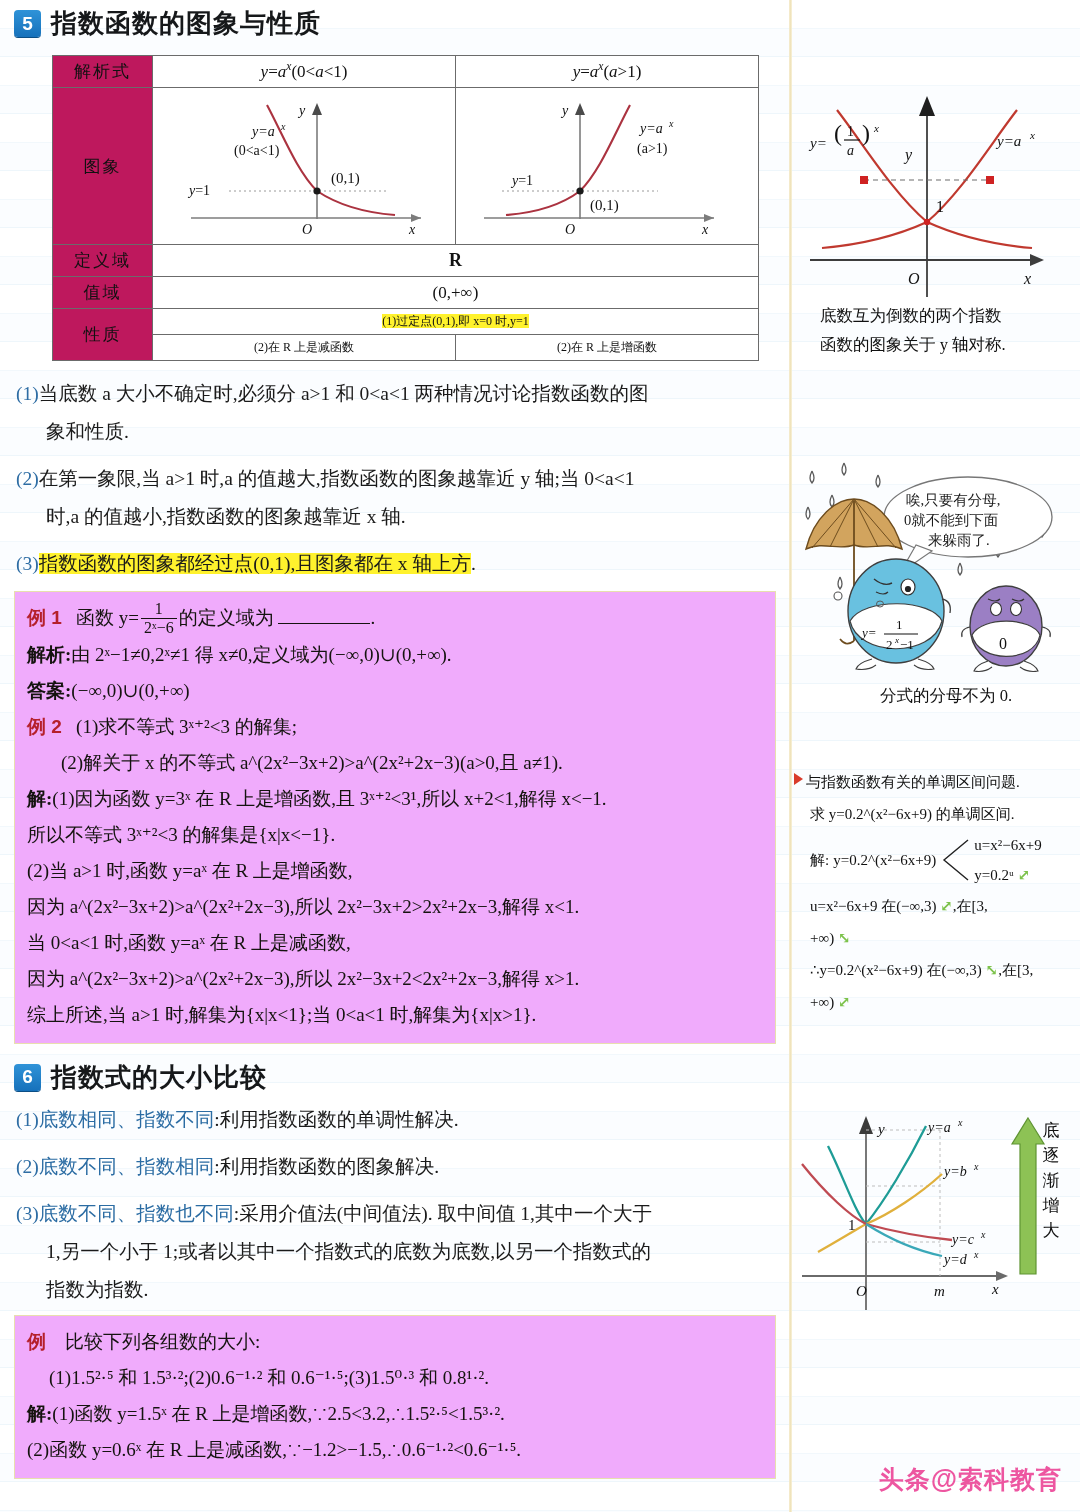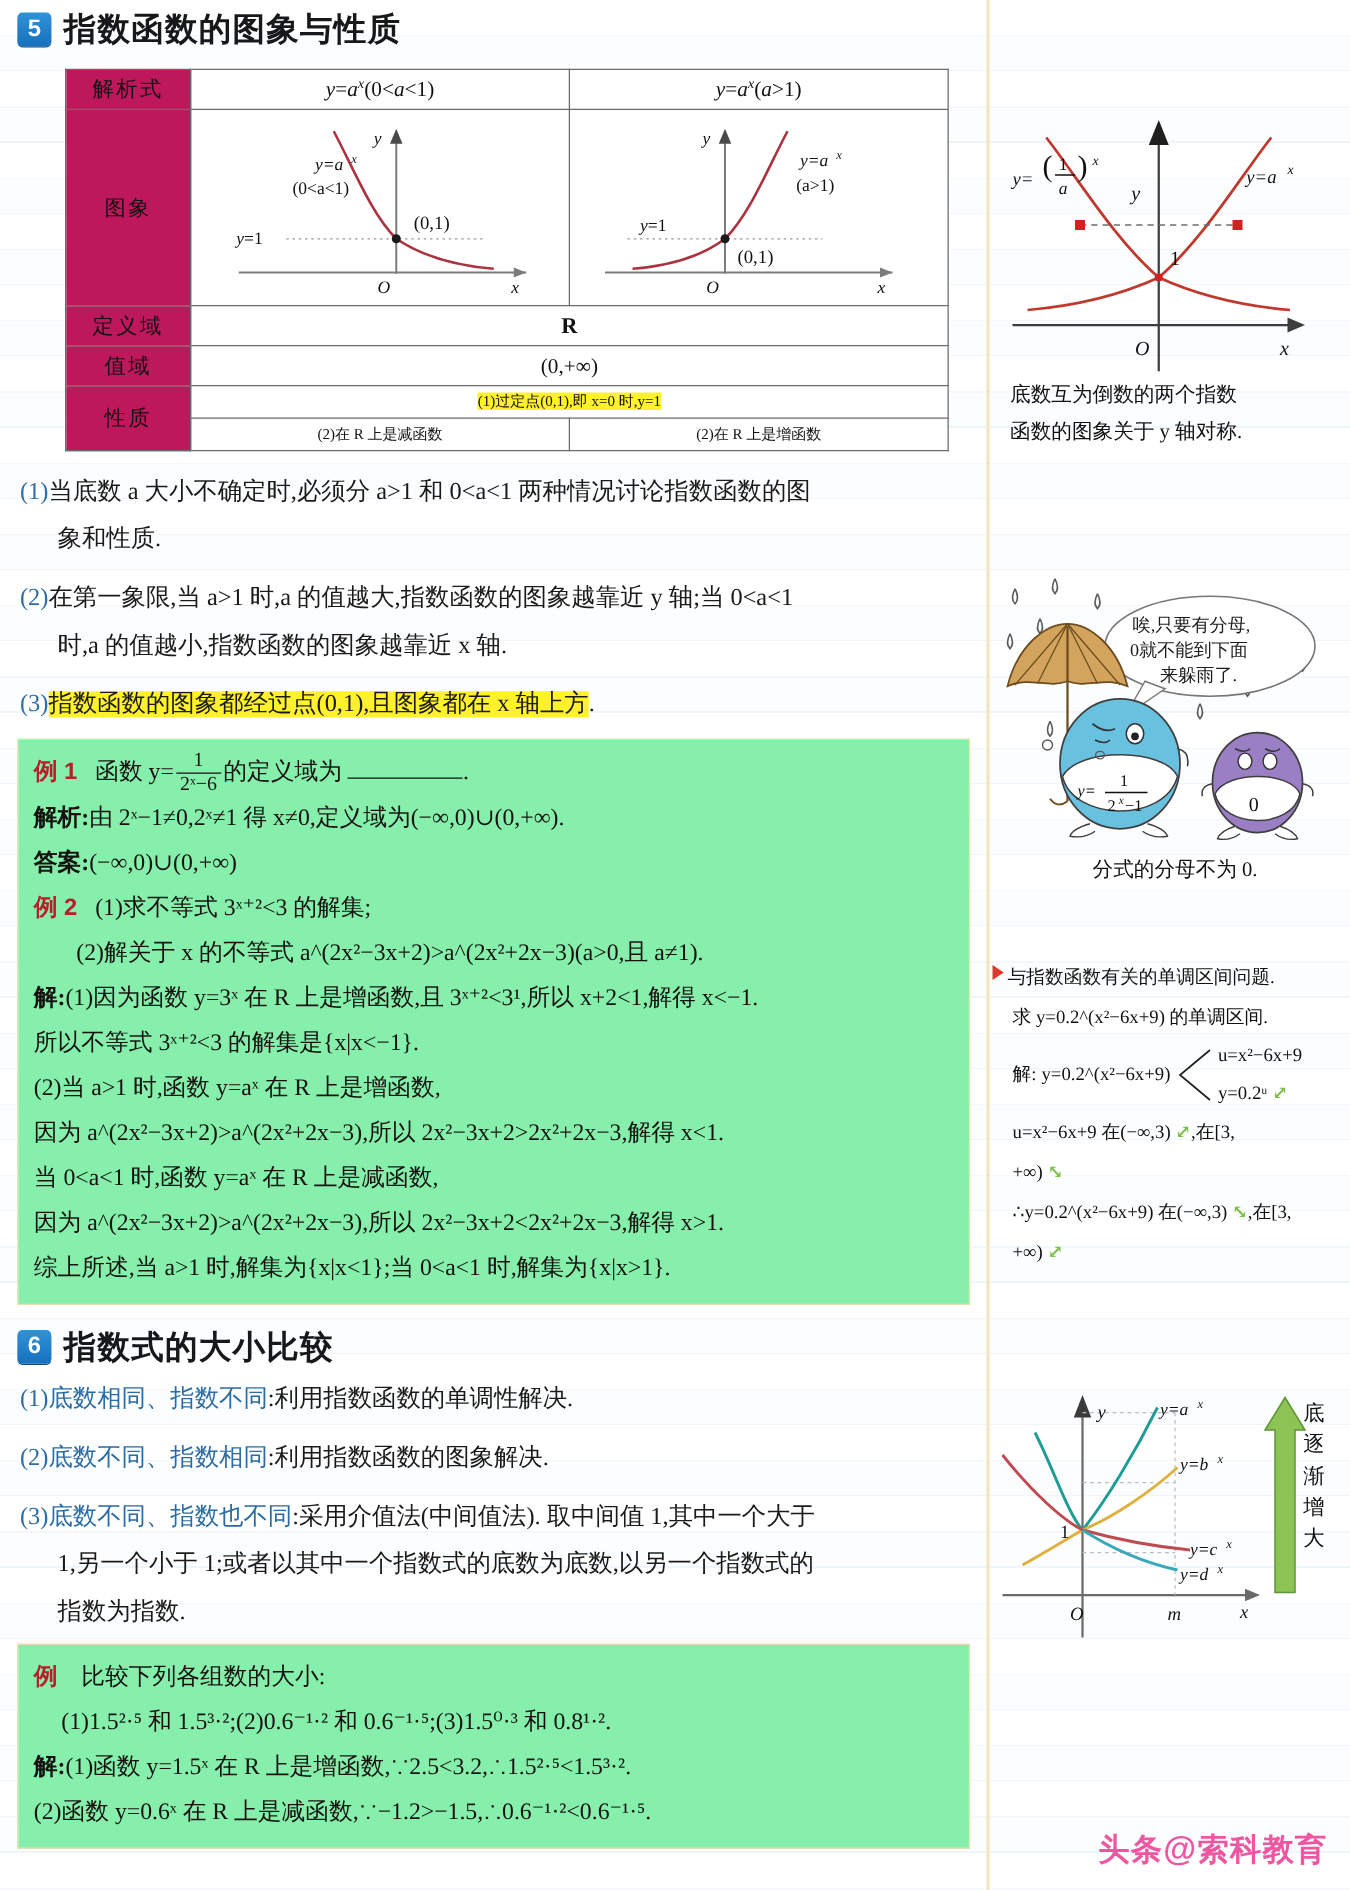--- a/index.html
+++ b/index.html
@@ -81,37 +81,37 @@
     font-size:19.5px;line-height:38px;color:#1a1a1a;
     text-indent:0;
   }
   .para .num{color:#2e6da4;}
   .hang{padding-left:30px;text-indent:-30px;}
   .blue{color:#2b6ca3;}
 
   
   .exbox{
     margin:8px 14px 0 14px;
-    background:#86efac;
+    background:#f0abfc;
     border:1px solid #e8dfae;
     padding:8px 12px 10px 12px;
     font-size:19px;line-height:36px;color:#15130f;
   }
   .ex-tag{color:#b5202b;font-weight:bold;font-family:"Liberation Sans",sans-serif;}
   .lead{font-weight:bold;}
   .frac{display:inline-block;vertical-align:-0.55em;text-align:center;font-size:.84em;line-height:1.12;margin:0 2px;}
   .frac .top{display:block;border-bottom:1.3px solid #15130f;padding:0 3px;}
   .frac .bot{display:block;padding:0 3px;}
   .blank{display:inline-block;width:92px;border-bottom:1.6px solid #15130f;}
 
   
   .rfig{position:relative;}
   .rcap{
     font-size:16.5px;line-height:29px;color:#111;text-align:left;
-    padding:0 8px 0 16px;
+    padding:0 8px 0 28px;
   }
   .rnote{
     font-size:15px;line-height:32px;color:#111;padding:0 6px 0 18px;
   }
   .tri{
     display:inline-block;width:0;height:0;
     border-left:9px solid #d93b2b;border-top:6px solid transparent;border-bottom:6px solid transparent;
     vertical-align:2px;margin-right:3px;
   }
   .arrow-dn{color:#7cc24a;font-weight:bold;}

